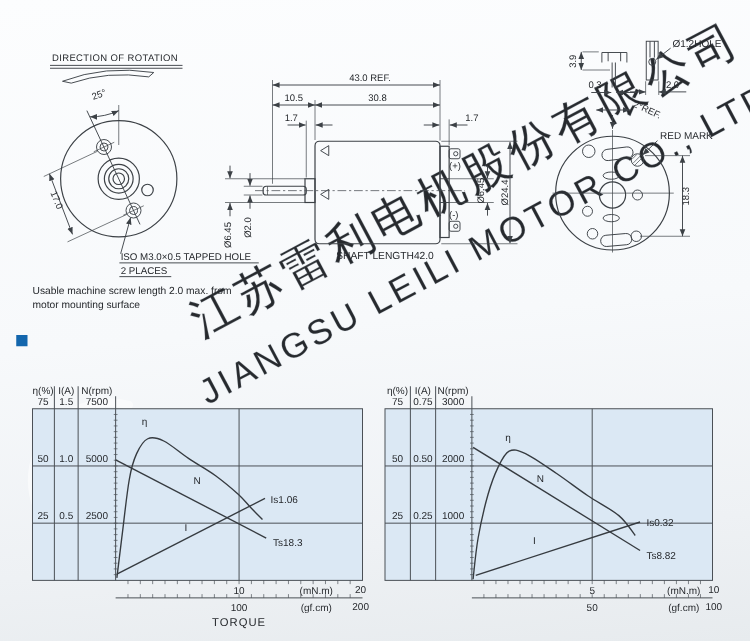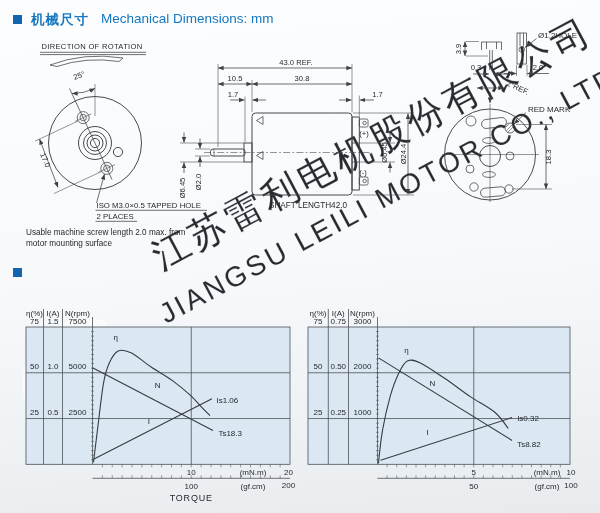--- a/index.html
+++ b/index.html
@@ -396,22 +396,17 @@
           <path d="M378.4625,357.8467333333333 L512.0575,440.4098" fill="none" stroke="#363b40" stroke-width="1.1"></path>
           <text x="432.3625" y="385.5813333333333" font-size="8" text-anchor="middle">N</text>
           <path d="M380.58,460.27253333333334 L512.0575,417.618" fill="none" stroke="#363b40" stroke-width="1.1"></path>
           <text x="427.55" y="435.3754666666667" font-size="8" text-anchor="middle">I</text>
           <text x="517.1375" y="420.618" font-size="8">Is0.32</text>
           <text x="517.1375" y="447.3915" font-size="8">Ts8.82</text>
         </g>
       </g>
 </svg>
 
-<div class="sec" style="left:13px;top:11px">
-  <span class="bullet"></span>
-  <span class="zh">机械尺寸</span>
-  <span class="en">Mechanical Dimensions: mm</span>
-</div>
 <div class="sec" style="left:13px;top:264px">
   <span class="bullet"></span>
 </div>
 
 </div>
 
 </body></html>

